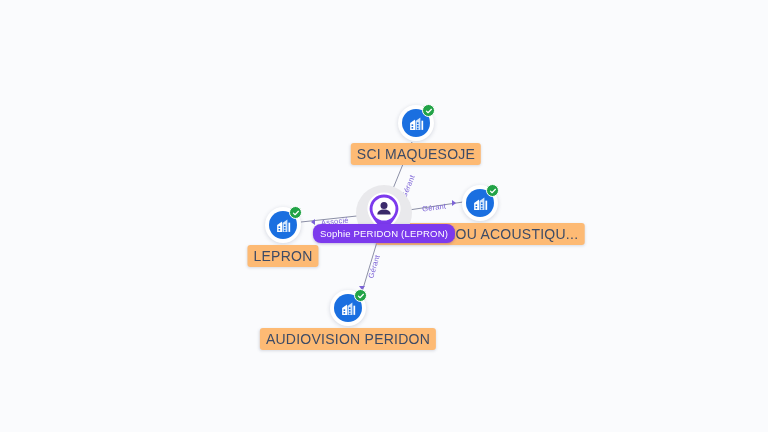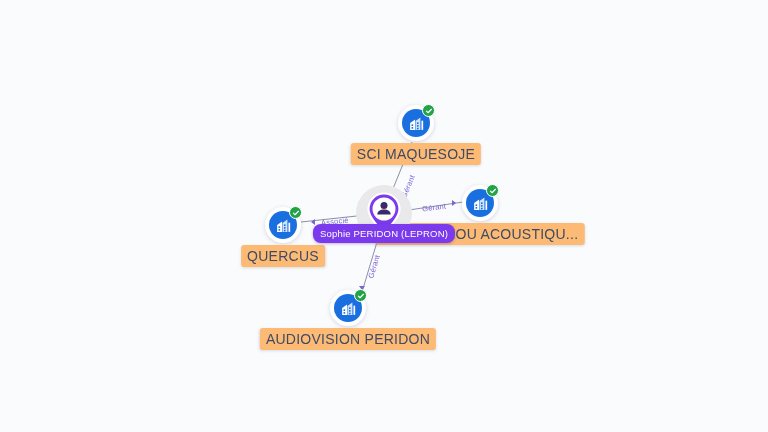--- a/index.html
+++ b/index.html
@@ -257,21 +257,21 @@
         <rect x="12.6" y="14.2" width="2.3" height="2.3" fill="#1a6fe0"></rect>
         <rect x="12.6" y="18" width="2.3" height="2.3" fill="#1a6fe0"></rect>
         <rect x="19" y="8" width="2.4" height="13" fill="#ffffff"></rect>
       </svg>
     </div>
     <div class="verified-badge">
       <svg width="8" height="8" viewBox="0 0 12 12">
         <path d="M2.2 6.2L4.6 8.6L9.6 3.4" stroke="#ffffff" stroke-width="1.8" fill="none" stroke-linecap="round" stroke-linejoin="round"></path>
       </svg>
     </div>
-    <div class="node-label">QUERCUS</div>
+    <div class="node-label">LEPRON</div>
   </div>
 
   <div class="node company-node" style="left:348px; top:308px;">
     <div class="company-disc"></div>
     <div class="company-inner">
       <svg width="17" height="17" viewBox="0 0 24 24" fill="none">
         <path d="M3 21V11.2L10 6.2V21H3Z" fill="#ffffff"></path>
         <path d="M10.6 21V8.6L17.5 3.5V21H10.6Z" fill="#cfe3fb"></path>
         <rect x="5" y="13.2" width="2.3" height="2.3" fill="#1a6fe0"></rect>
         <rect x="5" y="17" width="2.3" height="2.3" fill="#1a6fe0"></rect>

